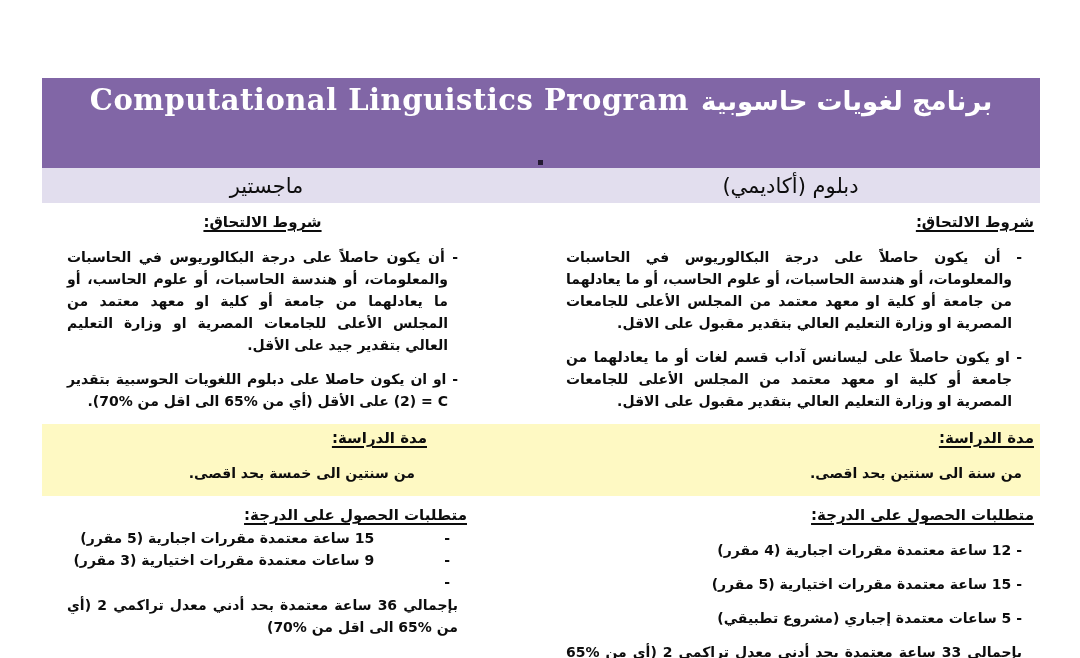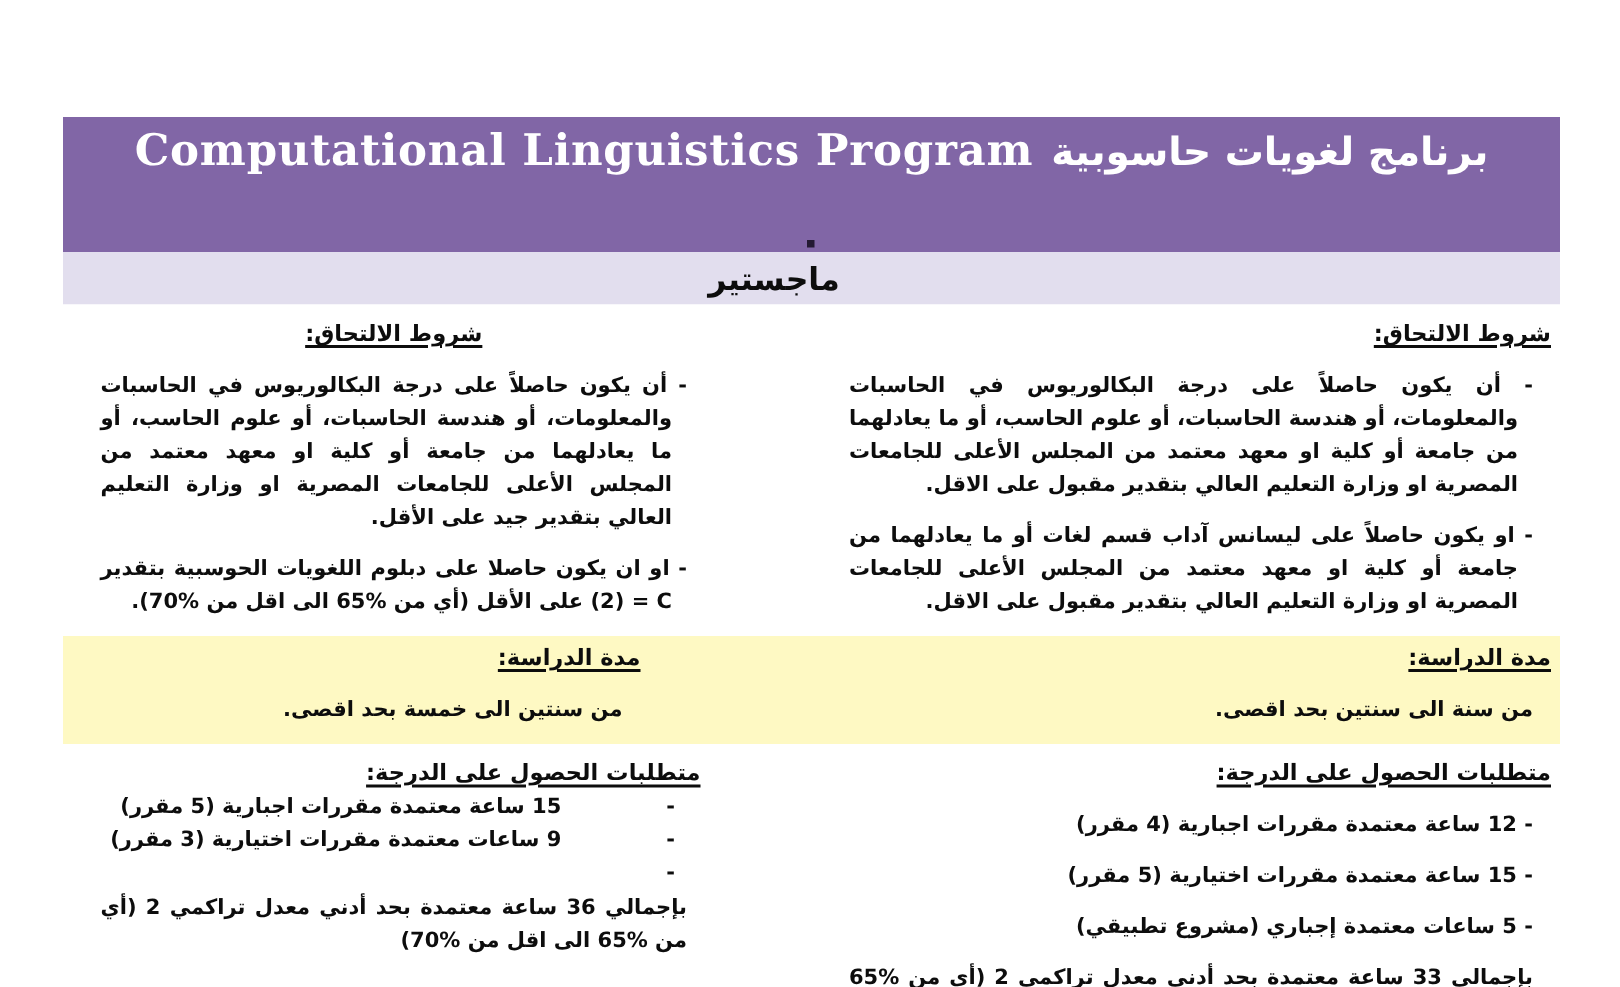--- a/index.html
+++ b/index.html
@@ -11,21 +11,21 @@
 
   
   .header-band{position:relative;height:90px;background:#8166a6;}
   .title{direction:rtl;text-align:center;padding-top:5px;color:#ffffff;font-weight:bold;white-space:nowrap;}
   .t-ar{font-size:26px;margin-left:12px;font-family:"DejaVu Sans",sans-serif;}
   .t-en{font-size:29px;font-family:"DejaVu Serif","DejaVu Sans",serif;letter-spacing:.5px;}
   .dot{position:absolute;left:496px;top:82px;width:5px;height:5px;background:#241a33;}
 
   
   .cols-band{display:flex;height:35px;background:#e2deee;align-items:center;
-    font-weight:bold;font-size:21px;}
+    font-weight:normal;font-size:21px;}
   .col-title{flex:1;text-align:center;direction:rtl;}
   .col-masters{position:relative;left:-25px;}
 
   
   .row{display:flex;background:#ffffff;}
   .cell{direction:rtl;font-weight:bold;font-size:14px;line-height:22px;box-sizing:border-box;}
   .cell-masters{width:488px;padding:7px 60px 0 13px;}
   .cell-diploma{width:510px;padding:7px 6px 0 24px;}
   .sec-heading{font-size:15px;line-height:24px;}
   .u{text-decoration:underline;text-underline-offset:3px;text-decoration-thickness:1.5px;text-align:right;}
@@ -56,20 +56,21 @@
 
     <div class="header-band">
       <div class="title">
         <span class="t-ar">برنامج لغويات حاسوبية</span><span class="t-en">Computational Linguistics Program</span>
       </div>
       <span class="dot"></span>
     </div>
 
     <div class="cols-band">
       <div class="col-title col-masters">ماجستير</div>
+      <div class="col-title col-diploma">دبلوم (أكاديمي)</div>
     </div>
 
     <div class="row row-admission">
       <div class="cell cell-masters">
         <div class="sec-heading center"><span class="u">شروط الالتحاق:</span></div>
         <p class="just hang">- أن يكون حاصلاً على درجة البكالوريوس في الحاسبات والمعلومات، أو هندسة الحاسبات، أو علوم الحاسب، أو ما يعادلهما من جامعة أو كلية او معهد معتمد من المجلس الأعلى للجامعات المصرية او وزارة التعليم العالي بتقدير جيد على الأقل.</p>
         <p class="just hang">- او ان يكون حاصلا على دبلوم اللغويات الحوسبية بتقدير C‏ = (2) على الأقل (أي من %65 الى اقل من %70).</p>
       </div>
       <div class="cell cell-diploma">
         <div class="sec-heading"><span class="u">شروط الالتحاق:</span></div>

